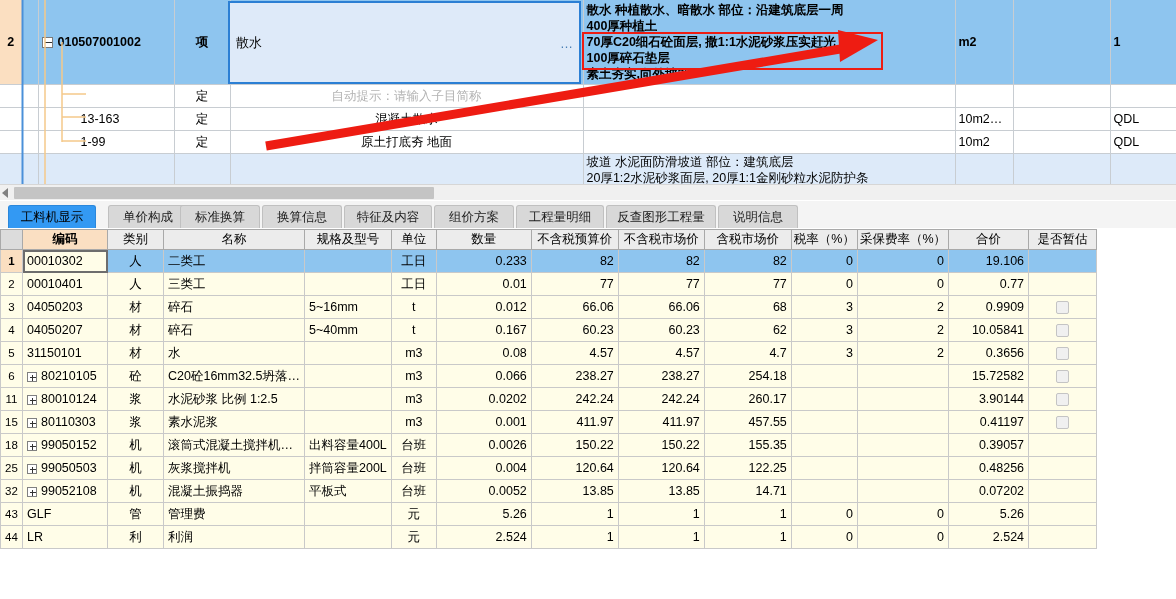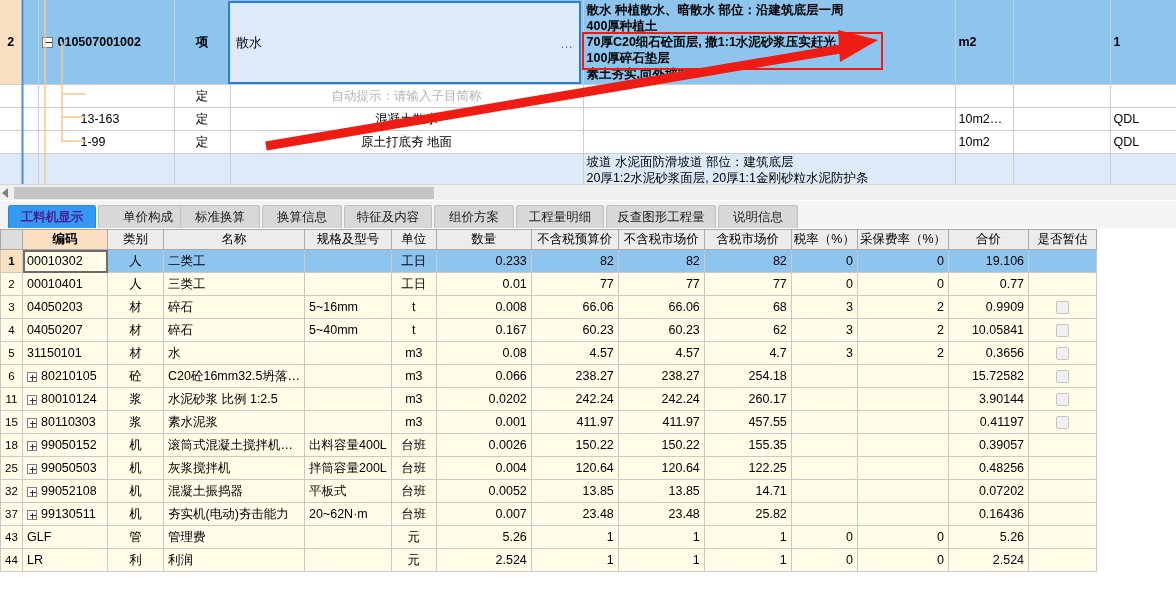--- a/index.html
+++ b/index.html
@@ -106,21 +106,21 @@
   }
   #tabbar .tabs-inner { position: relative; height: 29px; }
   .tab {
     position: absolute; top: 4px; height: 24px;
     background: #d8d8d8; border: 1px solid #c0c0c0; border-bottom: none;
     border-radius: 3px 3px 0 0;
     font-size: 12.5px; color: #1a1a1a;
     display: flex; align-items: center; justify-content: center;
     cursor: default;
   }
-  .tab.active { background: #3399f3; border-color: #2b87db; color: #4c1d95; font-weight: bold; }
+  .tab.active { background: #3399f3; border-color: #2b87db; color: #000000; font-weight: normal; }
   #tab-underline {
     position: absolute; left: 0; top: 27px; width: 1176px; height: 2px; background: #ffffff;
   }
 
   
   #bottom { position: absolute; left: 0; top: 229px; width: 1176px; height: 370px; background:#fff; }
   table.dt { border-collapse: collapse; table-layout: fixed; }
   table.dt th {
     background: #ececec;
     border-right: 1px solid #a9a9a9;
@@ -275,21 +275,21 @@
     <rect x="583" y="33" width="299" height="36" fill="none" stroke="#ee1c12" stroke-width="2"></rect>
     <g>
       <line x1="266" y1="146" x2="858" y2="46" stroke="#ee1c12" stroke-width="9" stroke-linecap="butt"></line>
       <polygon points="878,40 838,30 840,62" fill="#ee1c12"></polygon>
     </g>
   </svg>
 
   <div id="tabbar">
     <div class="tabs-inner" id="tabs-inner">
         <div class="tab active" style="left: 8px; width: 88px;">工料机显示</div>
-        <div class="tab" style="left: 98px; width: 100px;">单价构成</div>
+        <div class="tab" style="left: 108px; width: 80px;">单价构成</div>
         <div class="tab" style="left: 180px; width: 80px;">标准换算</div>
         <div class="tab" style="left: 262px; width: 80px;">换算信息</div>
         <div class="tab" style="left: 344px; width: 88px;">特征及内容</div>
         <div class="tab" style="left: 434px; width: 80px;">组价方案</div>
         <div class="tab" style="left: 516px; width: 88px;">工程量明细</div>
         <div class="tab" style="left: 606px; width: 110px;">反查图形工程量</div>
         <div class="tab" style="left: 718px; width: 80px;">说明信息</div>
       </div>
     <div id="tab-underline"></div>
   </div>
@@ -347,21 +347,21 @@
             <td class="w-tot num">0.77</td>
             <td class="w-est ctr"></td>
           </tr>
           <tr>
             <td class="w-rn rn">3</td>
             <td class="w-code"><span>04050203</span></td>
             <td class="w-kind ctr">材</td>
             <td class="w-name">碎石</td>
             <td class="w-spec">5~16mm</td>
             <td class="w-unit ctr">t</td>
-            <td class="w-qty num">0.008</td>
+            <td class="w-qty num">0.012</td>
             <td class="w-p1 num">66.06</td>
             <td class="w-p2 num">66.06</td>
             <td class="w-p3 num">68</td>
             <td class="w-tax num">3</td>
             <td class="w-fee num">2</td>
             <td class="w-tot num">0.9909</td>
             <td class="w-est ctr"><span class="cb"></span></td>
           </tr>
           <tr>
             <td class="w-rn rn">4</td>
@@ -485,36 +485,20 @@
             <td class="w-qty num">0.0052</td>
             <td class="w-p1 num">13.85</td>
             <td class="w-p2 num">13.85</td>
             <td class="w-p3 num">14.71</td>
             <td class="w-tax num"></td>
             <td class="w-fee num"></td>
             <td class="w-tot num">0.07202</td>
             <td class="w-est ctr"></td>
           </tr>
           <tr>
-            <td class="w-rn rn">37</td>
-            <td class="w-code"><span class="mini-exp"></span><span>99130511</span></td>
-            <td class="w-kind ctr">机</td>
-            <td class="w-name">夯实机(电动)夯击能力</td>
-            <td class="w-spec">20~62N·m</td>
-            <td class="w-unit ctr">台班</td>
-            <td class="w-qty num">0.007</td>
-            <td class="w-p1 num">23.48</td>
-            <td class="w-p2 num">23.48</td>
-            <td class="w-p3 num">25.82</td>
-            <td class="w-tax num"></td>
-            <td class="w-fee num"></td>
-            <td class="w-tot num">0.16436</td>
-            <td class="w-est ctr"></td>
-          </tr>
-          <tr>
             <td class="w-rn rn">43</td>
             <td class="w-code"><span>GLF</span></td>
             <td class="w-kind ctr">管</td>
             <td class="w-name">管理费</td>
             <td class="w-spec"></td>
             <td class="w-unit ctr">元</td>
             <td class="w-qty num">5.26</td>
             <td class="w-p1 num">1</td>
             <td class="w-p2 num">1</td>
             <td class="w-p3 num">1</td>

